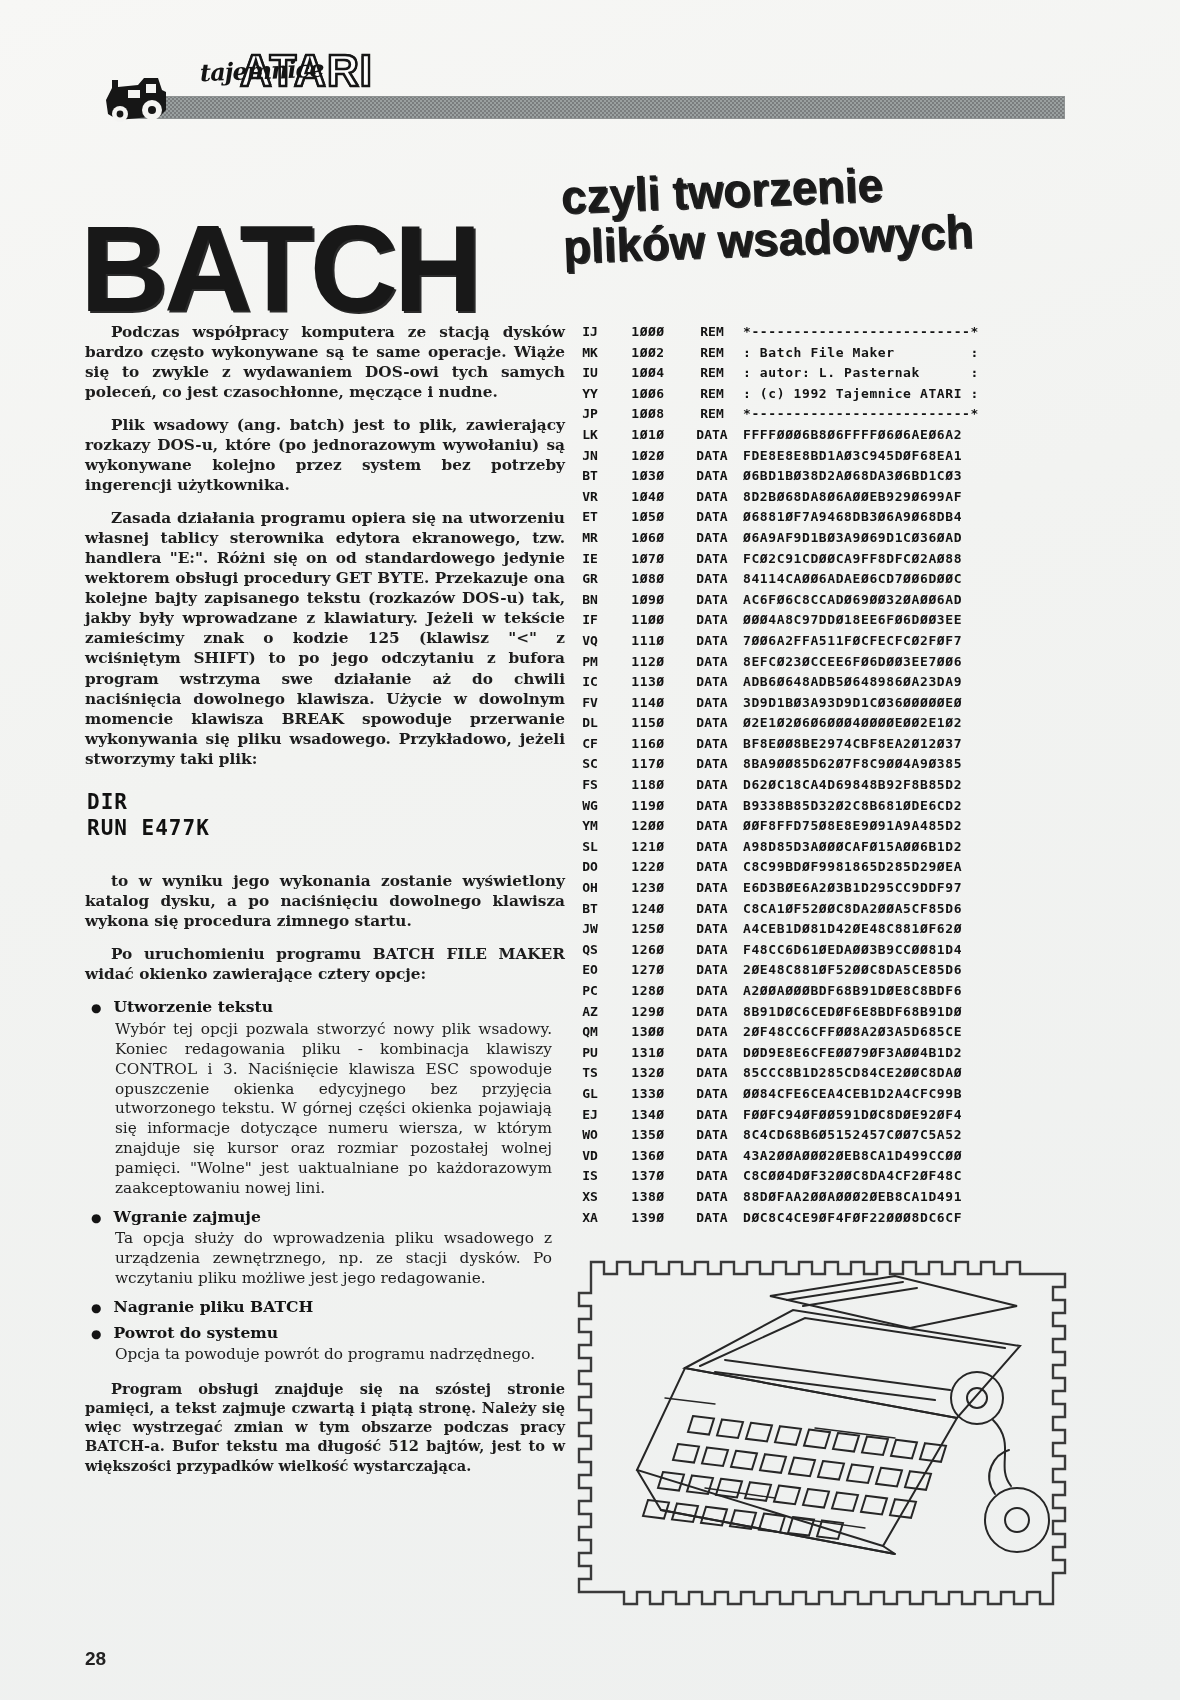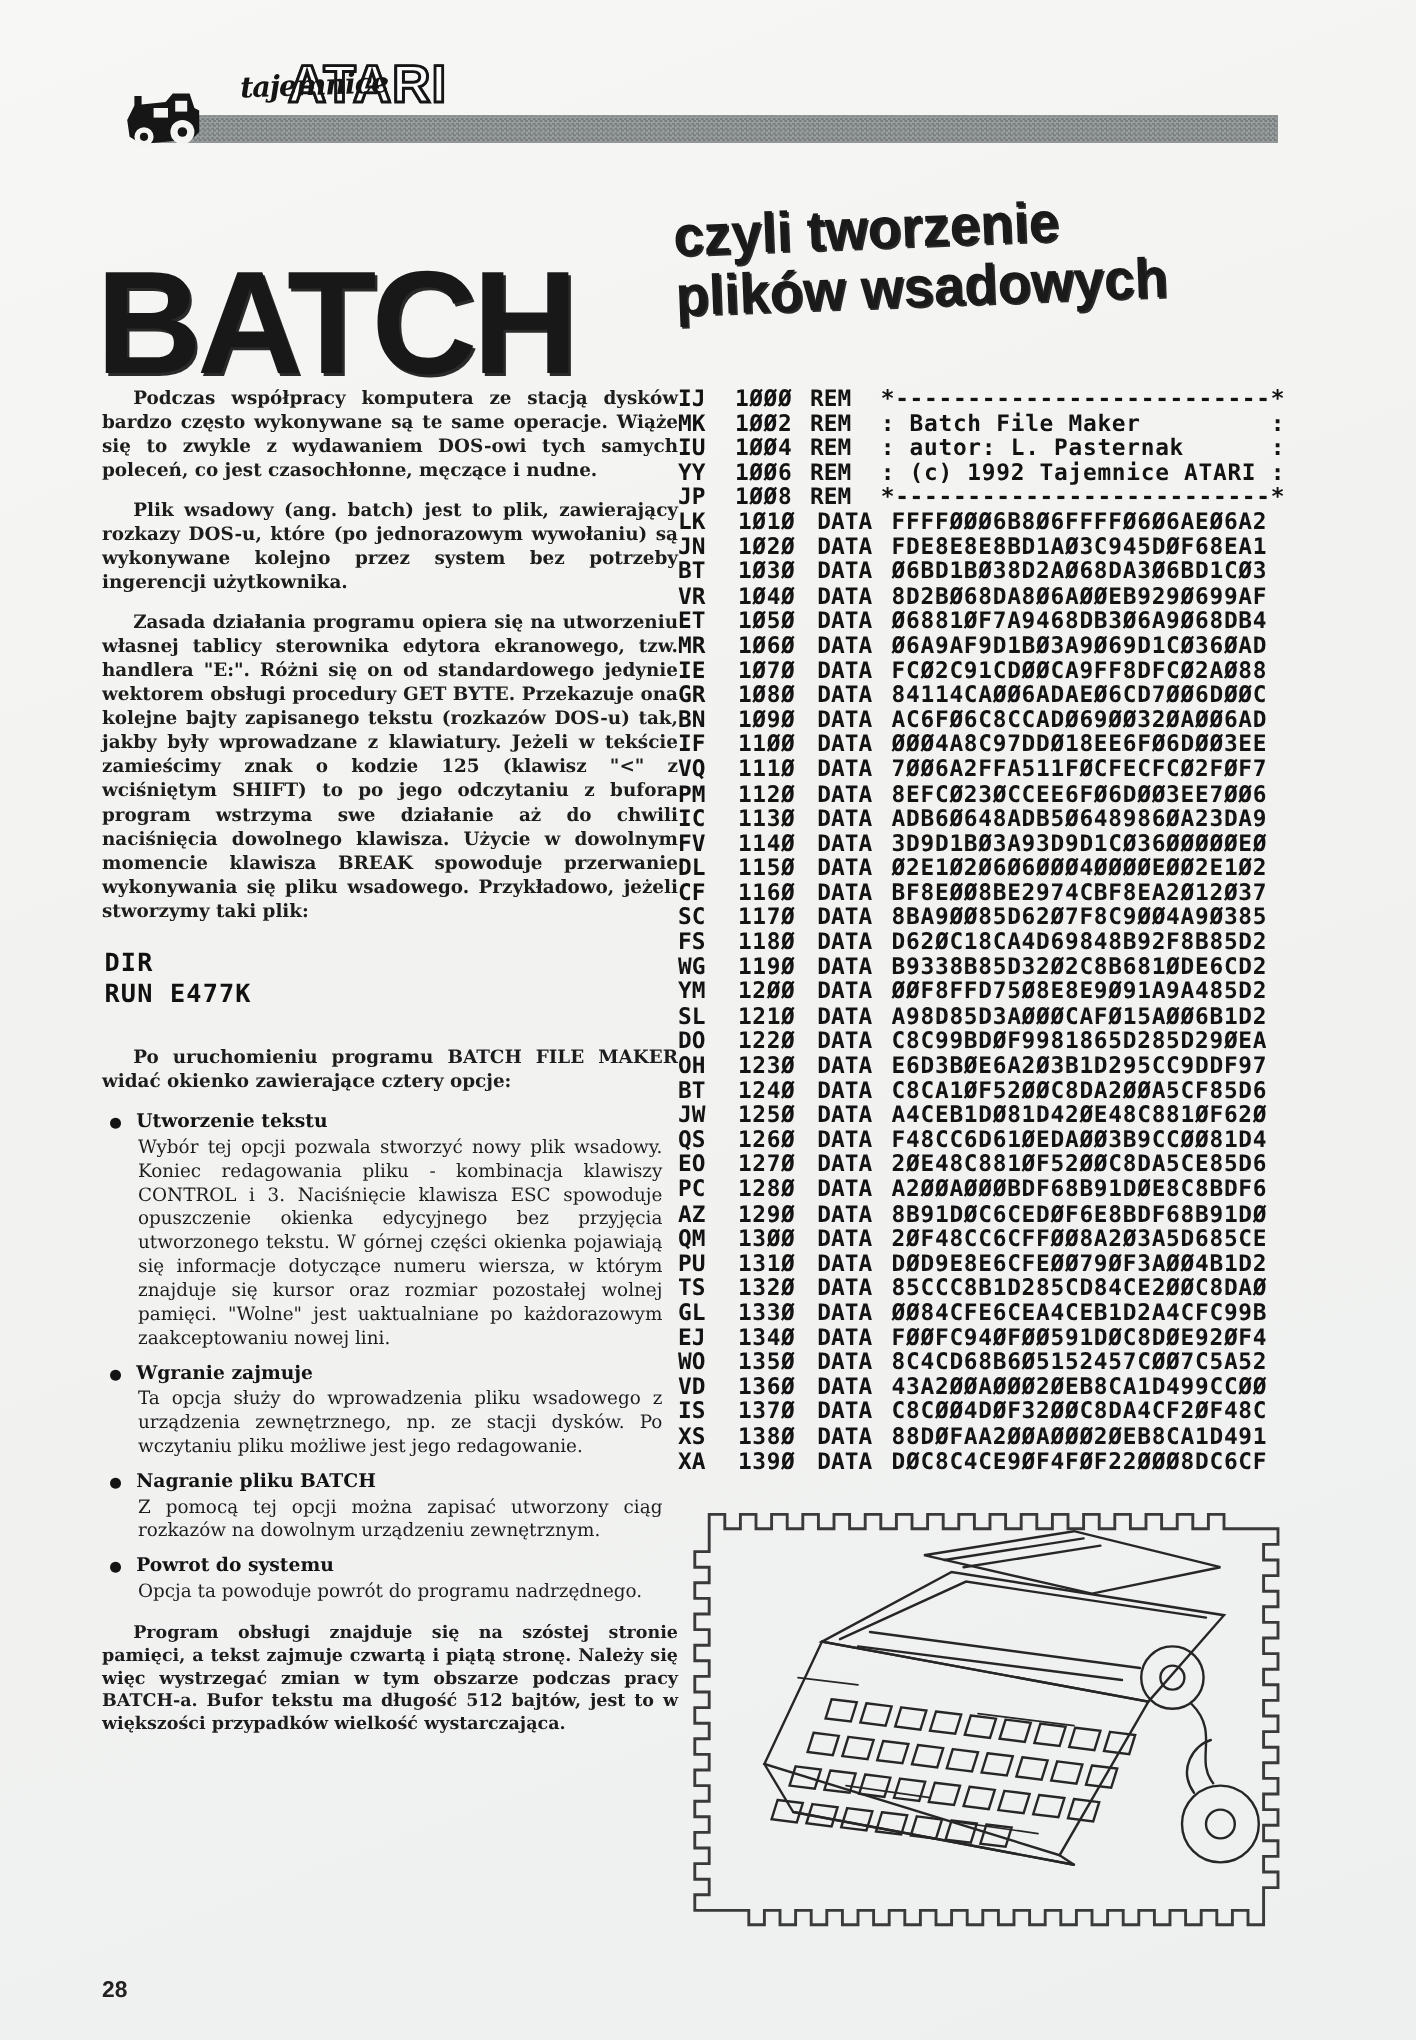--- a/index.html
+++ b/index.html
@@ -70,21 +70,21 @@
     margin:0 13px 8px 30px;text-align:justify;
     font-size:15.3px;line-height:1.3;font-weight:normal;color:#1d1d1d;
   }
   .pagenum{
     position:absolute;left:85px;top:1604px;
     font-family:"Liberation Sans", sans-serif;font-weight:bold;font-size:19px;color:#222;margin-top:44px;
   }
   
   .listing{
     font-family:"DejaVu Sans Mono", monospace;font-weight:bold;
-    font-size:19px;color:#131313;
+    font-size:13px;color:#131313;text-align:center;
   }
   .lrow{display:flex;line-height:20.6px;white-space:pre;}
   .lrow .c{width:50px;}
   .lrow .n{width:66px;letter-spacing:.5px;}
   .lrow .k{width:62px;}
   .lrow .t{letter-spacing:.6px;}
   
   .illu{position:relative;width:512px;height:372px;margin-top:20px;}
   .illu svg{position:absolute;left:0;top:0;}
 </style>
@@ -119,20 +119,21 @@
   <div class="columns">
 
     <div class="col-left">
       <p>Podczas współpracy komputera ze stacją dysków bardzo często wykonywane są te same operacje. Wiąże się to zwykle z wydawaniem DOS-owi tych samych poleceń, co jest czasochłonne, męczące i nudne.</p>
       <p>Plik wsadowy (ang. batch) jest to plik, zawierający rozkazy DOS-u, które (po jednorazowym wywołaniu) są wykonywane kolejno przez system bez potrzeby ingerencji użytkownika.</p>
       <p>Zasada działania programu opiera się na utworzeniu własnej tablicy sterownika edytora ekranowego, tzw. handlera "E:". Różni się on od standardowego jedynie wektorem obsługi procedury GET BYTE. Przekazuje ona kolejne bajty zapisanego tekstu (rozkazów DOS-u) tak, jakby były wprowadzane z klawiatury. Jeżeli w tekście zamieścimy znak o kodzie 125 (klawisz "&lt;" z wciśniętym SHIFT) to po jego odczytaniu z bufora program wstrzyma swe działanie aż do chwili naciśnięcia dowolnego klawisza. Użycie w dowolnym momencie klawisza BREAK spowoduje przerwanie wykonywania się pliku wsadowego. Przykładowo, jeżeli stworzymy taki plik:</p>
 
       <div class="codeblock"><span>DIR</span>
 <span>RUN E477K</span></div>
 
+      <p>to w wyniku jego wykonania zostanie wyświetlony katalog dysku, a po naciśnięciu dowolnego klawisza wykona się procedura zimnego startu.</p>
       <p>Po uruchomieniu programu BATCH FILE MAKER widać okienko zawierające cztery opcje:</p>
 
       <div class="optlist">
         <div class="opt">
           <div class="head">
             <span class="bullet">●</span>
             <span>Utworzenie tekstu</span>
           </div>
           <div class="body">Wybór tej opcji pozwala stworzyć nowy plik wsadowy. Koniec redagowania pliku - kombinacja klawiszy CONTROL i 3. Naciśnięcie klawisza ESC spowoduje opuszczenie okienka edycyjnego bez przyjęcia utworzonego tekstu. W górnej części okienka pojawiają się informacje dotyczące numeru wiersza, w którym znajduje się kursor oraz rozmiar pozostałej wolnej pamięci. "Wolne" jest uaktualniane po każdorazowym zaakceptowaniu nowej lini.</div>
         </div>
@@ -141,21 +142,20 @@
             <span class="bullet">●</span>
             <span>Wgranie zajmuje</span>
           </div>
           <div class="body">Ta opcja służy do wprowadzenia pliku wsadowego z urządzenia zewnętrznego, np. ze stacji dysków. Po wczytaniu pliku możliwe jest jego redagowanie.</div>
         </div>
         <div class="opt">
           <div class="head">
             <span class="bullet">●</span>
             <span>Nagranie pliku BATCH</span>
           </div>
-          <div class="body">Z pomocą tej opcji można zapisać utworzony ciąg rozkazów na dowolnym urządzeniu zewnętrznym.</div>
         </div>
         <div class="opt">
           <div class="head">
             <span class="bullet">●</span>
             <span>Powrot do systemu</span>
           </div>
           <div class="body">Opcja ta powoduje powrót do programu nadrzędnego.</div>
         </div>
       </div>
 

